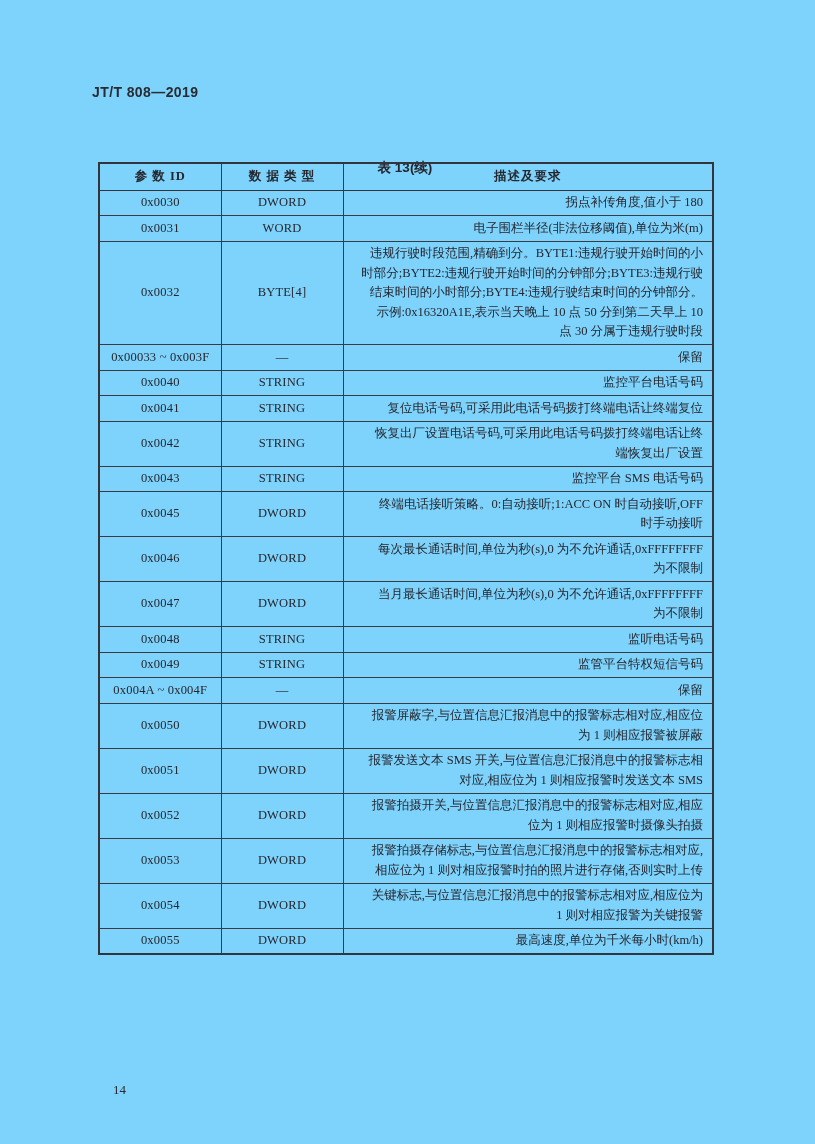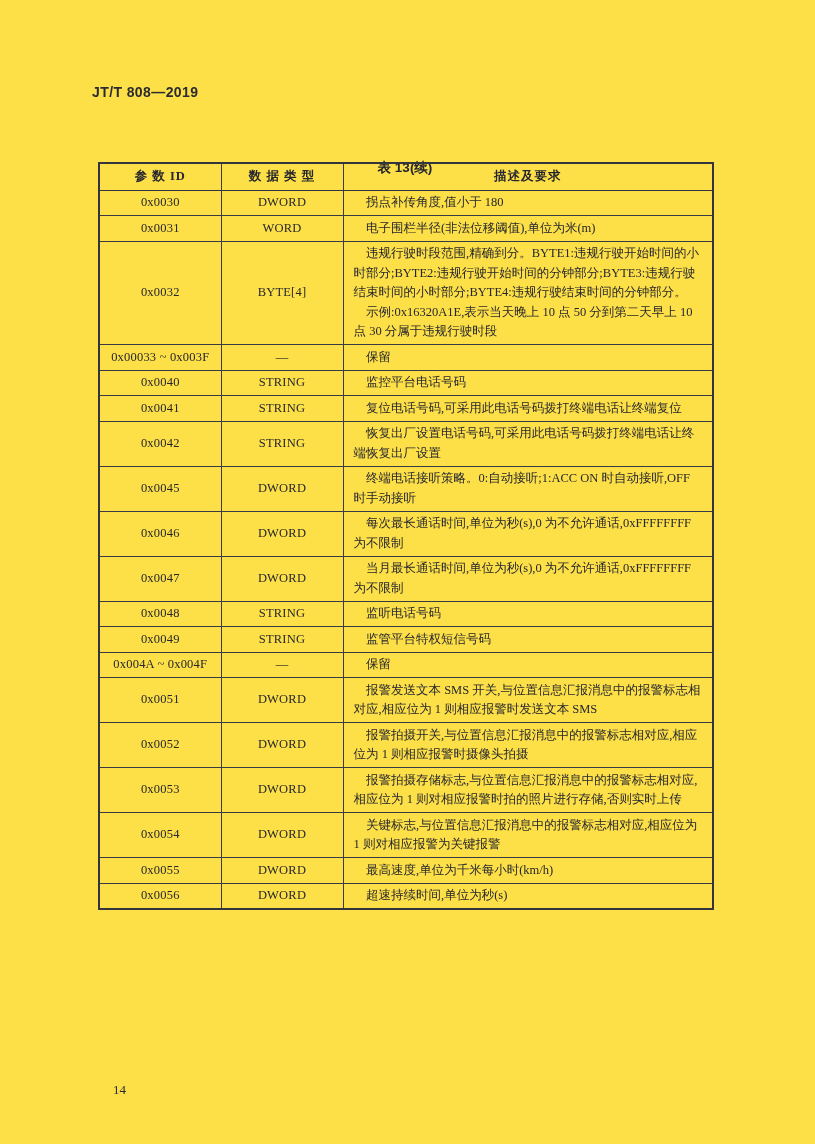--- a/index.html
+++ b/index.html
@@ -5,21 +5,21 @@
   * { box-sizing: border-box; }
   html, body { margin: 0; padding: 0; }
   body {
     width: 815px; height: 1144px;
     background: #fefefe;
     position: relative;
     font-family: "Liberation Serif", "DejaVu Serif", serif;
     color: #26262e;
     -webkit-font-smoothing: antialiased;
   }
-  .page { position: absolute; inset: 0; background: #fde047; overflow: hidden; }
+  .page { position: absolute; inset: 0; background: #7dd3fc; overflow: hidden; }
 
   .doc-code {
     position: absolute; left: 92px; top: 84px;
     font-family: "Liberation Sans", "DejaVu Sans", sans-serif;
     font-weight: 700; font-size: 14px; letter-spacing: 0.4px;
     color: #2a2a32;
   }
 
   .table-title {
     position: absolute; left: 98px; top: 126px; width: 614px;
@@ -51,20 +51,21 @@
   .col-desc { width: 370px; }
 
   .c-id, .c-type {
     text-align: center; vertical-align: middle;
     padding: 2px 4px;
     letter-spacing: 0.2px;
   }
   .c-desc {
     vertical-align: middle;
     padding: 2.5px 9px 2.5px 10px;
+    text-align: right;
   }
   .c-desc .para { text-indent: 1em; }
 
   .page-number {
     position: absolute; left: 113px; top: 1082px;
     font-size: 13px; color: #2a2a33;
   }
 </style>
 </head>
 <body>
@@ -133,20 +134,27 @@
           </td>
         </tr>
         <tr>
           <td class="c-id">0x0042</td>
           <td class="c-type">STRING</td>
           <td class="c-desc">
             <div class="para">恢复出厂设置电话号码,可采用此电话号码拨打终端电话让终端恢复出厂设置</div>
           </td>
         </tr>
         <tr>
+          <td class="c-id">0x0043</td>
+          <td class="c-type">STRING</td>
+          <td class="c-desc">
+            <div class="para">监控平台 SMS 电话号码</div>
+          </td>
+        </tr>
+        <tr>
           <td class="c-id">0x0045</td>
           <td class="c-type">DWORD</td>
           <td class="c-desc">
             <div class="para">终端电话接听策略。0:自动接听;1:ACC ON 时自动接听,OFF 时手动接听</div>
           </td>
         </tr>
         <tr>
           <td class="c-id">0x0046</td>
           <td class="c-type">DWORD</td>
           <td class="c-desc">
@@ -175,20 +183,27 @@
           </td>
         </tr>
         <tr>
           <td class="c-id">0x004A ~ 0x004F</td>
           <td class="c-type">—</td>
           <td class="c-desc">
             <div class="para">保留</div>
           </td>
         </tr>
         <tr>
+          <td class="c-id">0x0050</td>
+          <td class="c-type">DWORD</td>
+          <td class="c-desc">
+            <div class="para">报警屏蔽字,与位置信息汇报消息中的报警标志相对应,相应位为 1 则相应报警被屏蔽</div>
+          </td>
+        </tr>
+        <tr>
           <td class="c-id">0x0051</td>
           <td class="c-type">DWORD</td>
           <td class="c-desc">
             <div class="para">报警发送文本 SMS 开关,与位置信息汇报消息中的报警标志相对应,相应位为 1 则相应报警时发送文本 SMS</div>
           </td>
         </tr>
         <tr>
           <td class="c-id">0x0052</td>
           <td class="c-type">DWORD</td>
           <td class="c-desc">
@@ -207,27 +222,20 @@
           <td class="c-type">DWORD</td>
           <td class="c-desc">
             <div class="para">关键标志,与位置信息汇报消息中的报警标志相对应,相应位为 1 则对相应报警为关键报警</div>
           </td>
         </tr>
         <tr>
           <td class="c-id">0x0055</td>
           <td class="c-type">DWORD</td>
           <td class="c-desc">
             <div class="para">最高速度,单位为千米每小时(km/h)</div>
-          </td>
-        </tr>
-        <tr>
-          <td class="c-id">0x0056</td>
-          <td class="c-type">DWORD</td>
-          <td class="c-desc">
-            <div class="para">超速持续时间,单位为秒(s)</div>
           </td>
         </tr>
       </tbody>
   </table>
 
   <div class="page-number">14</div>
 
 </div>
 
 </body></html>

